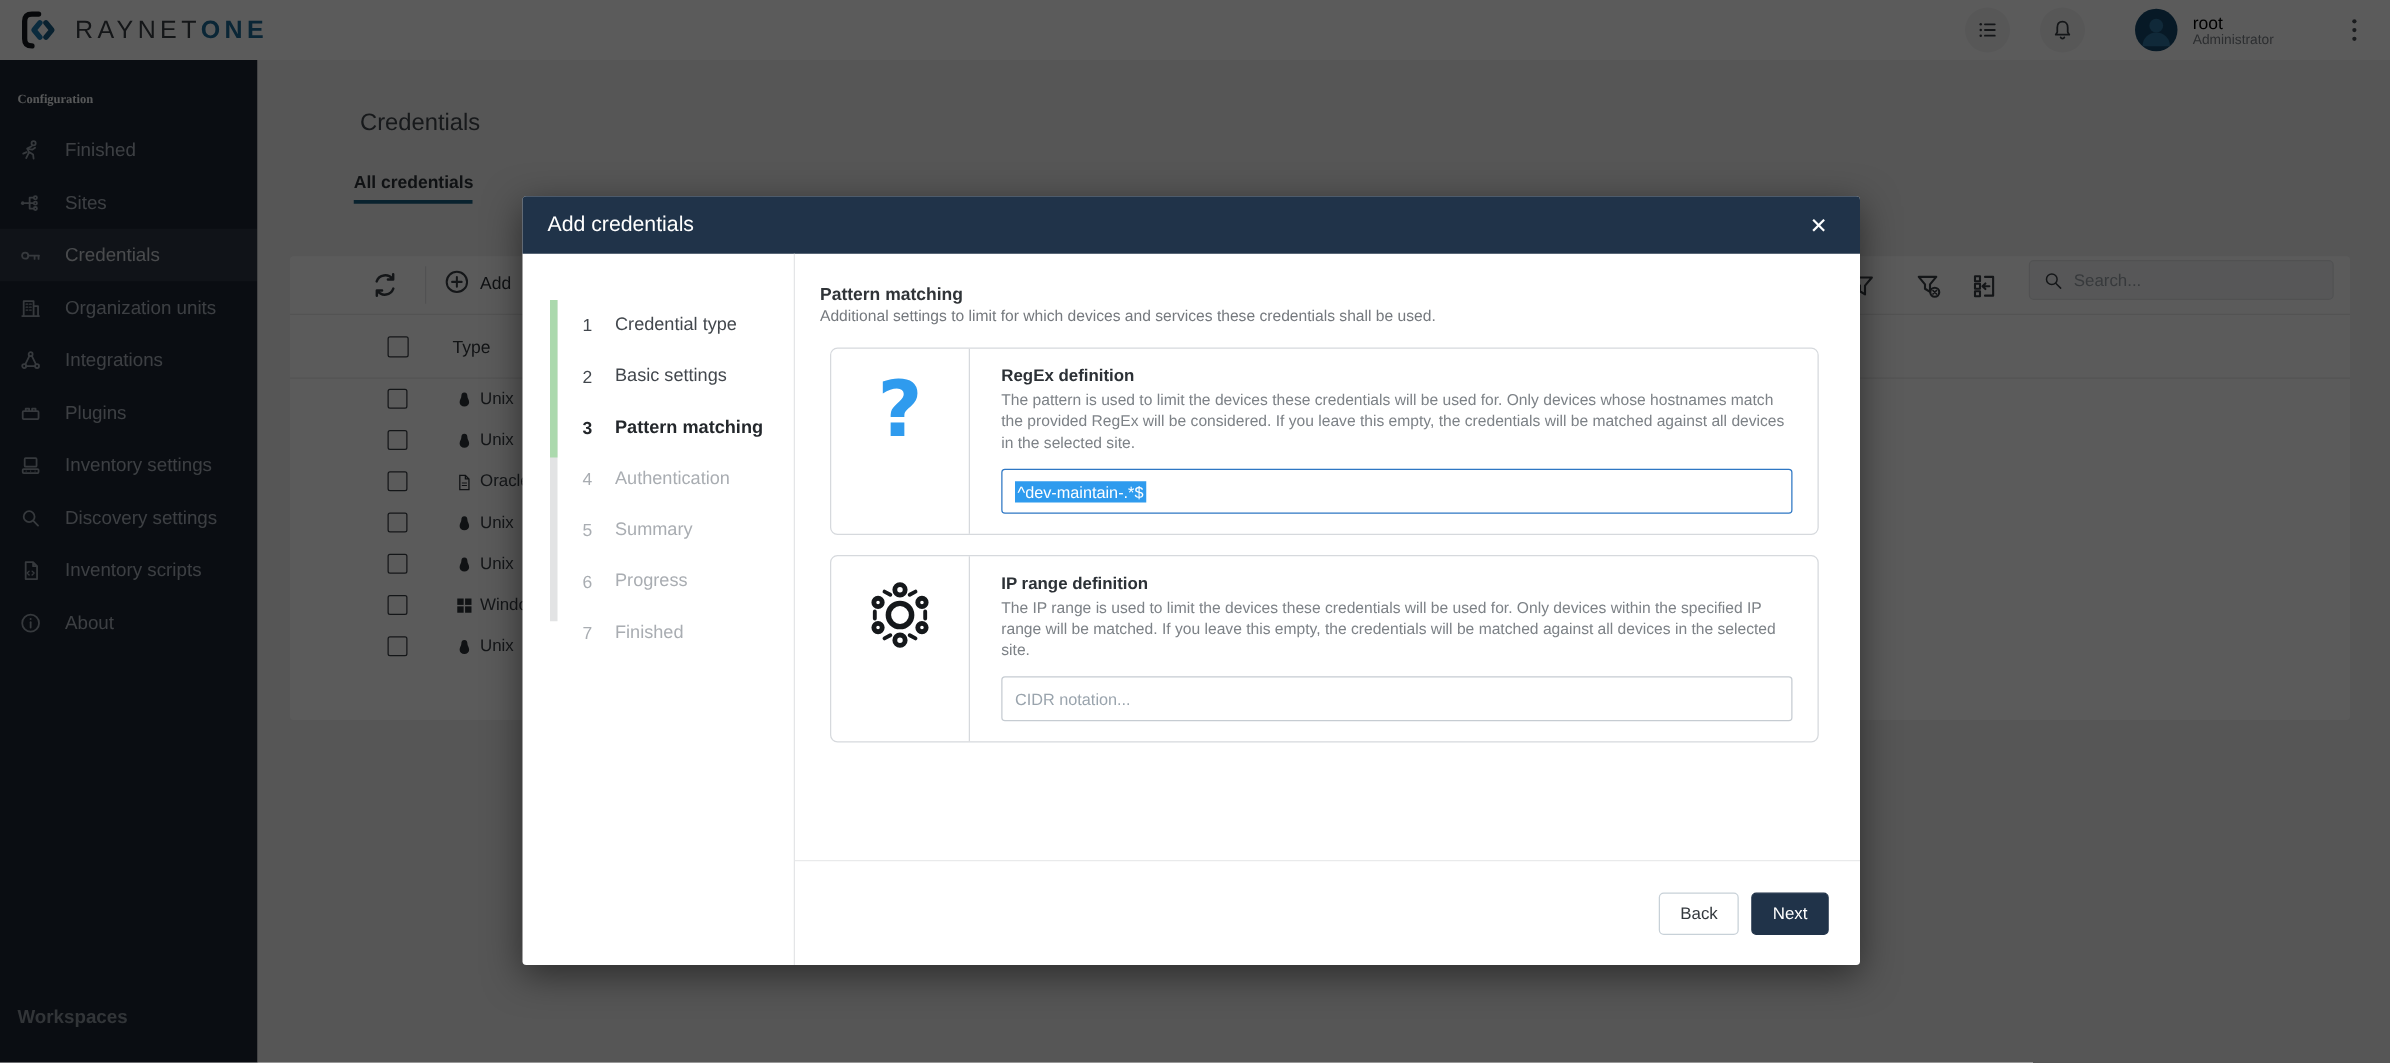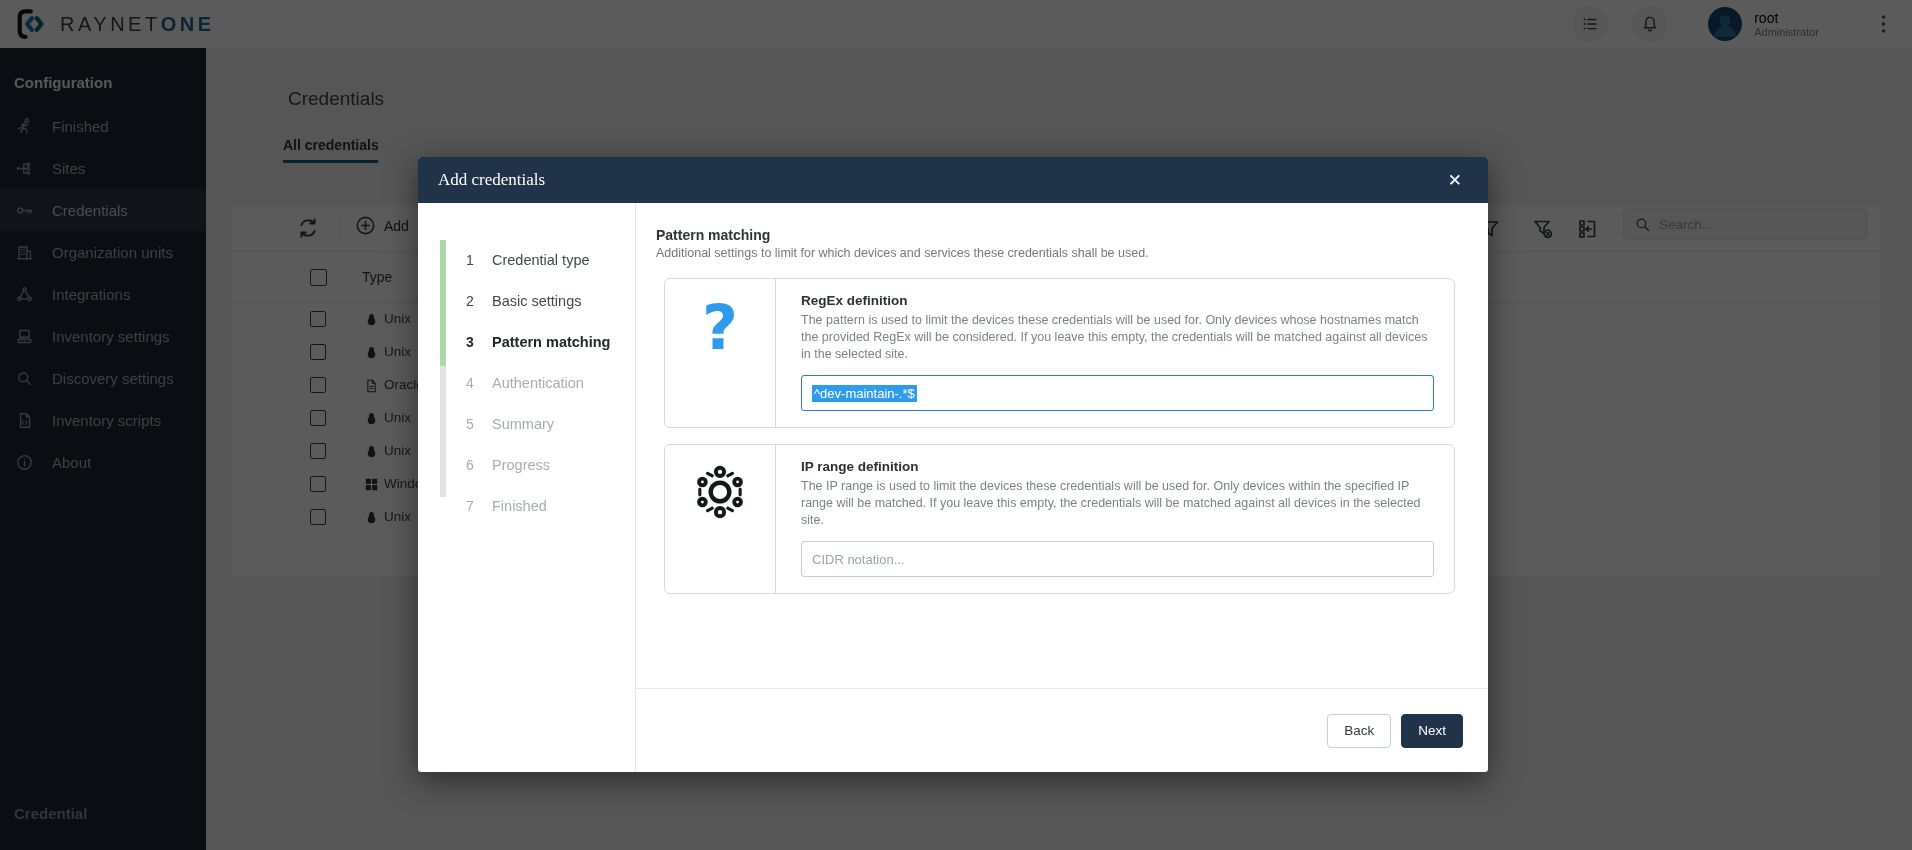--- a/index.html
+++ b/index.html
@@ -17,21 +17,21 @@
   .icon-btn.tasks { margin-right:24px; }
   .icon-btn.bell { margin-right:40px; }
   .avatar { width:34px; height:34px; border-radius:50%; background:#16486b; overflow:hidden; margin-right:12px; flex:0 0 auto; }
   .user { display:flex; align-items:center; cursor:pointer; margin-right:58px; }
   .user-name { font-size:14px; color:#000000; line-height:16px; }
   .user-role { font-size:11px; color:#7c8187; line-height:13px; }
   .kebab { border:none; background:transparent; cursor:pointer; margin-right:22px; padding:4px; }
 
   
   .sidebar { position:absolute; left:0; top:48px; bottom:0; width:206px; background:#1c2533; z-index:1; }
-  .side-heading { padding:26px 16px 0 14px; font-size:15px; font-weight:700; color:#f2f4f6; }
+  .side-heading { padding:26px 16px 0 14px; font-size:10px; font-weight:700; color:#f2f4f6;font-family:Liberation Serif, serif; }
   .side-list { margin-top:14px; }
   .side-item { height:42px; display:flex; align-items:center; padding-left:14px; cursor:pointer; color:#aab2bc; }
   .side-item .si { width:20px; margin-right:18px; display:flex; justify-content:center; }
   .side-item .sl { font-size:15px; }
   .side-item.selected { background:rgba(255,255,255,0.08); color:#ced3d9; }
   .side-footer { position:absolute; left:14px; bottom:28px; font-size:15px; font-weight:700; color:#8d959e; }
 
   
   .main { position:absolute; left:206px; top:48px; right:0; bottom:0; background:#f0f0f0; z-index:1; }
   .page-title { position:absolute; left:82px; top:40px; font-size:19px; color:#41464c; font-weight:500; }
@@ -58,21 +58,21 @@
   .trow .checkbox { left:78px; top:8px; width:16px; height:16px; }
   .trow .ticon { position:absolute; left:133px; top:10px; }
   .trow .tlabel { position:absolute; left:152px; top:8px; font-size:13.5px; color:#3a3f45; }
 
   
   .overlay { position:absolute; inset:0; background:rgba(0,0,0,0.645); z-index:50; }
 
   
   .modal { position:absolute; left:418px; top:157px; width:1070px; height:615px; background:#fff; z-index:60; border-radius:3px; box-shadow:0 8px 30px rgba(0,0,0,0.5); display:flex; flex-direction:column; }
   .m-header { height:46px; background:#203349; border-radius:3px 3px 0 0; display:flex; align-items:center; padding:0 24px 0 20px; flex:0 0 auto; }
-  .m-title { color:#fff; font-size:17px;font-family:Liberation Serif, serif; }
+  .m-title { color:#fff; font-size:17px; }
   .m-close { margin-left:auto; background:transparent; border:none; color:#fff; font-size:17px; cursor:pointer; line-height:1; padding:2px; }
   .m-body { flex:1; display:flex; min-height:0; }
   .m-steps { width:218px; border-right:1px solid #e4e5e7; position:relative; padding-top:36px; flex:0 0 auto; }
   .prog-track { position:absolute; left:22px; top:37px; width:6px; height:257px; background:#e2e3e4; }
   .prog-fill { width:6px; height:126px; background:#abd9ad; }
   .step { display:flex; align-items:center; height:41px; margin-left:48px; cursor:pointer; }
   .step .num { width:26px; font-size:14px; }
   .step .lbl { font-size:14.5px; }
   .step.done { color:#42474d; }
   .step.active { color:#23272b; font-weight:700; }
@@ -200,20 +200,29 @@
             <circle cx="5.5" cy="17.5" r="2"></circle>
             <circle cx="18.5" cy="17.5" r="2"></circle>
             <path d="M10.8 7.3 L6.6 15.7 M13.2 7.3 L17.4 15.7 M7.5 17.5 H16.5"></path>
           </svg>
         </span>
       <span class="sl">Integrations</span>
     </div>
     <div class="side-item">
       <span class="si">
           <svg width="19" height="19" viewBox="0 0 24 24" class="stroke-ic">
+            <rect x="4" y="10" width="16" height="8" rx="1"></rect>
+            <path d="M7 10 V7.5 H10.5 V10 M13.5 10 V7.5 H17 V10"></path>
+          </svg>
+        </span>
+      <span class="sl">Plugins</span>
+    </div>
+    <div class="side-item">
+      <span class="si">
+          <svg width="19" height="19" viewBox="0 0 24 24" class="stroke-ic">
             <rect x="6" y="4.5" width="12" height="8.5" rx="1"></rect>
             <rect x="4" y="15.5" width="16" height="4" rx="1"></rect>
             <circle cx="7.5" cy="17.5" r=".7" fill="#98a1ab" stroke="none"></circle>
             <circle cx="12" cy="17.5" r=".7" fill="#98a1ab" stroke="none"></circle>
             <circle cx="16.5" cy="17.5" r=".7" fill="#98a1ab" stroke="none"></circle>
           </svg>
         </span>
       <span class="sl">Inventory settings</span>
     </div>
     <div class="side-item">
@@ -238,21 +247,21 @@
       <span class="si">
           <svg width="19" height="19" viewBox="0 0 24 24" class="stroke-ic">
             <circle cx="12" cy="12" r="8.5"></circle>
             <path d="M12 11 V16.5"></path>
             <circle cx="12" cy="7.8" r="1" fill="#98a1ab" stroke="none"></circle>
           </svg>
         </span>
       <span class="sl">About</span>
     </div>
   </div>
-  <div class="side-footer">Credential</div>
+  <div class="side-footer">Workspaces</div>
 </div>
 
 <div class="main">
   <div class="page-title">Credentials</div>
   <div class="tab">All credentials</div>
   <div class="tab-underline"></div>
 
   <div class="card">
     <div class="toolbar">
       <button class="tb-btn tb-refresh">

